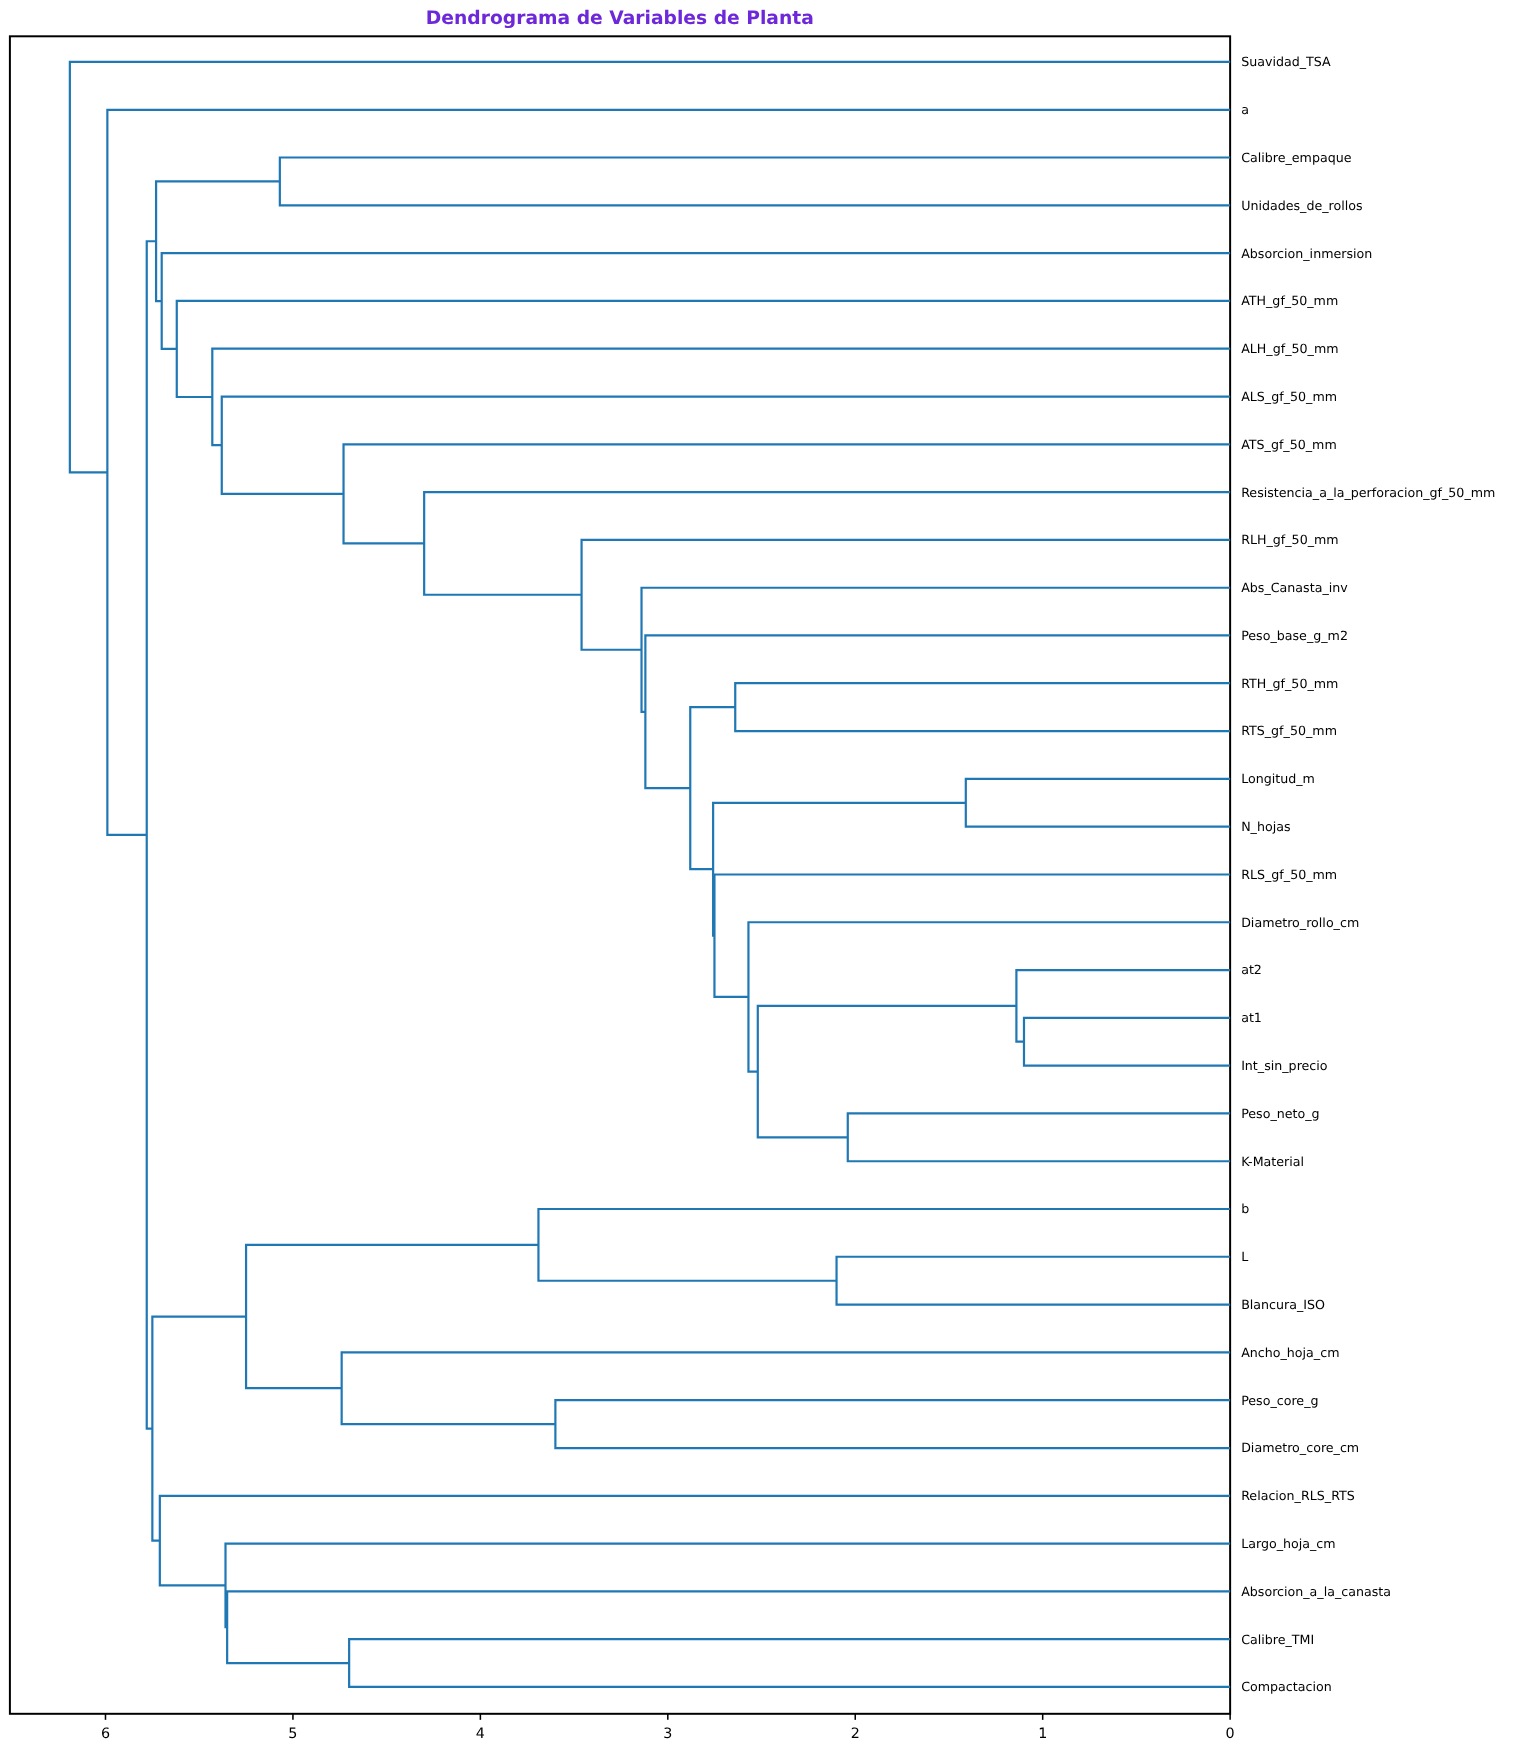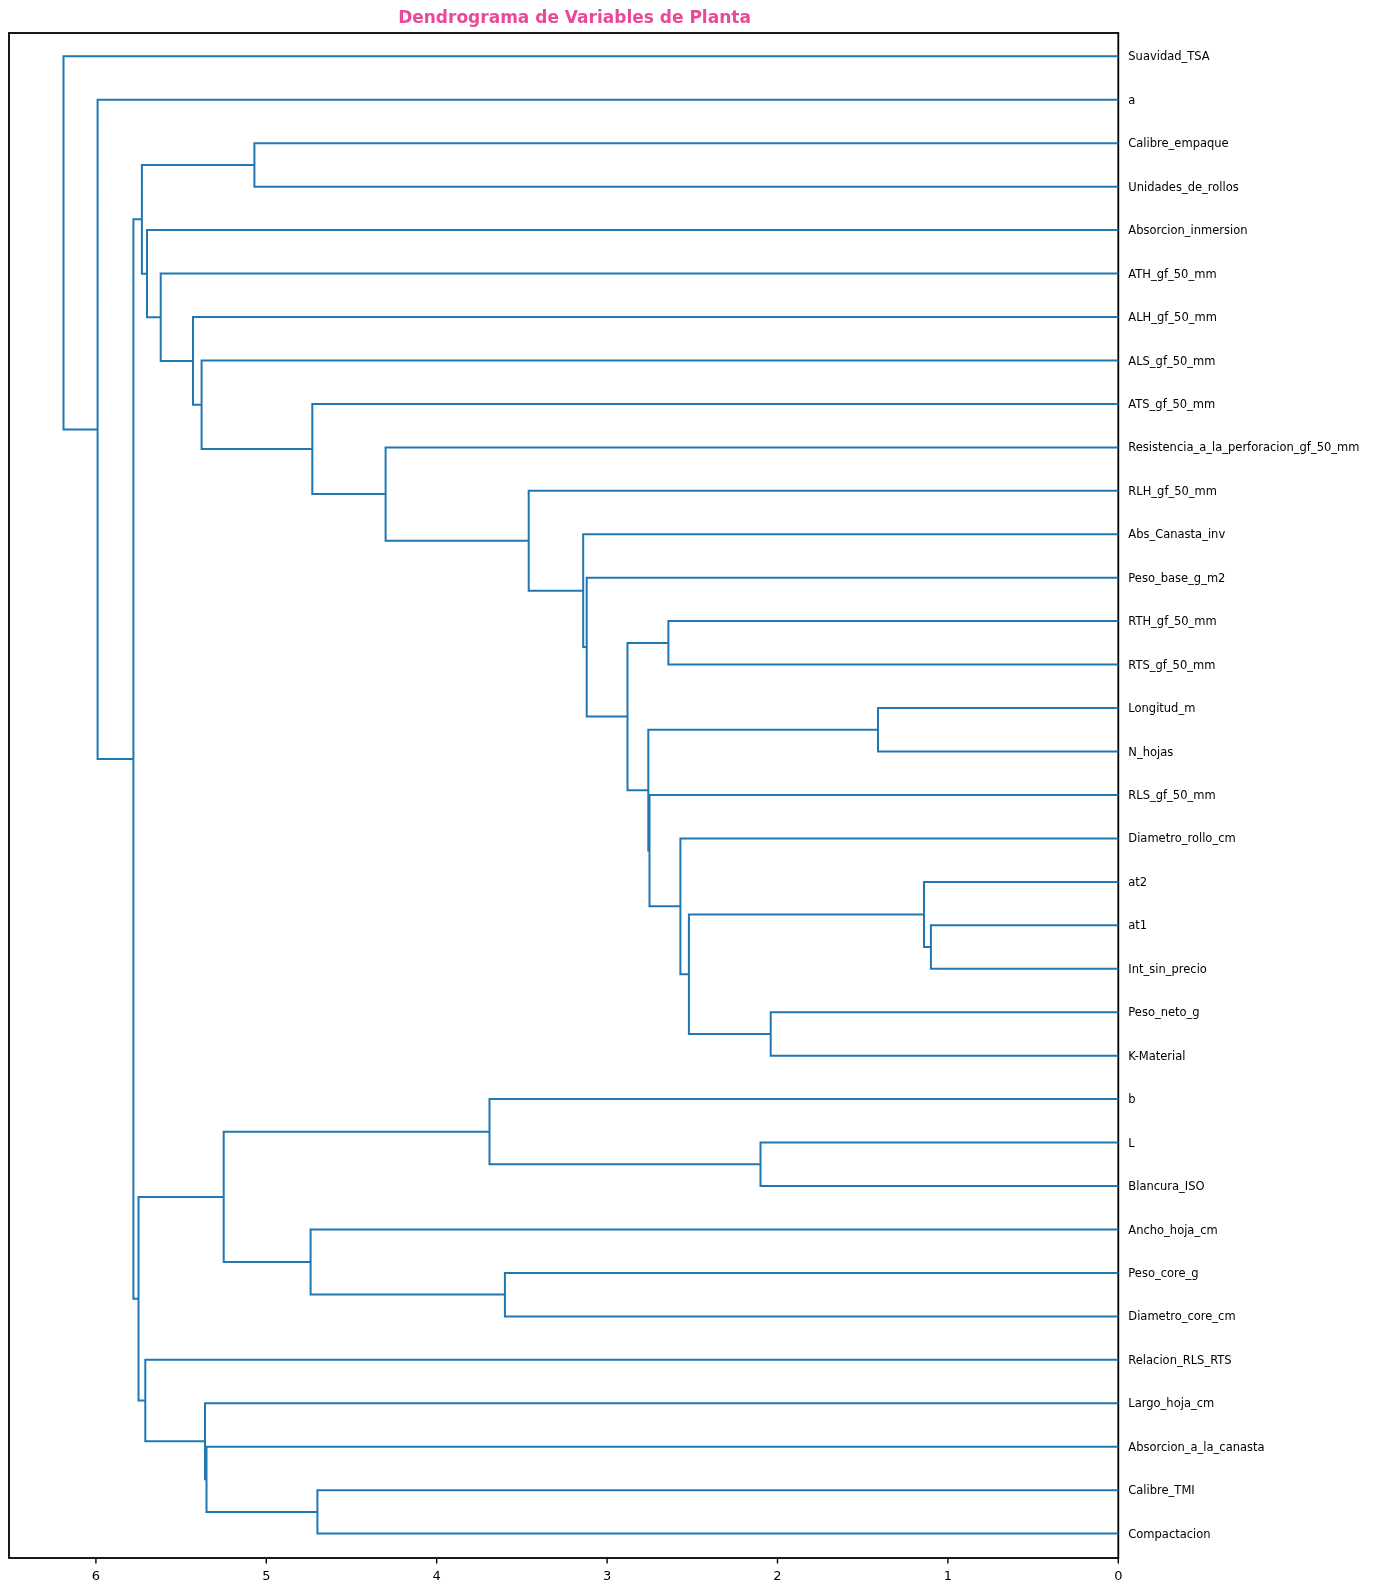--- a/index.html
+++ b/index.html
@@ -10,27 +10,27 @@
   }
   .figure {
     position: relative;
     width: 1389px;
     height: 1590px;
     background: #ffffff;
     overflow: hidden;
   }
   .chart-title {
     position: absolute;
-    left: 20px;
+    left: 9px;
     top: 7px;
     width: 1109px;
     text-align: center;
     font-size: 17px;
     font-weight: bold;
-    color: #ec4899;
+    color: #6d28d9;
     letter-spacing: 0px;
   }
   svg.plot {
     position: absolute;
     left: 0;
     top: 0;
   }
   text.leaf-label {
     font-family: "DejaVu Sans", "Liberation Sans", sans-serif;
     font-size: 11.5px;

